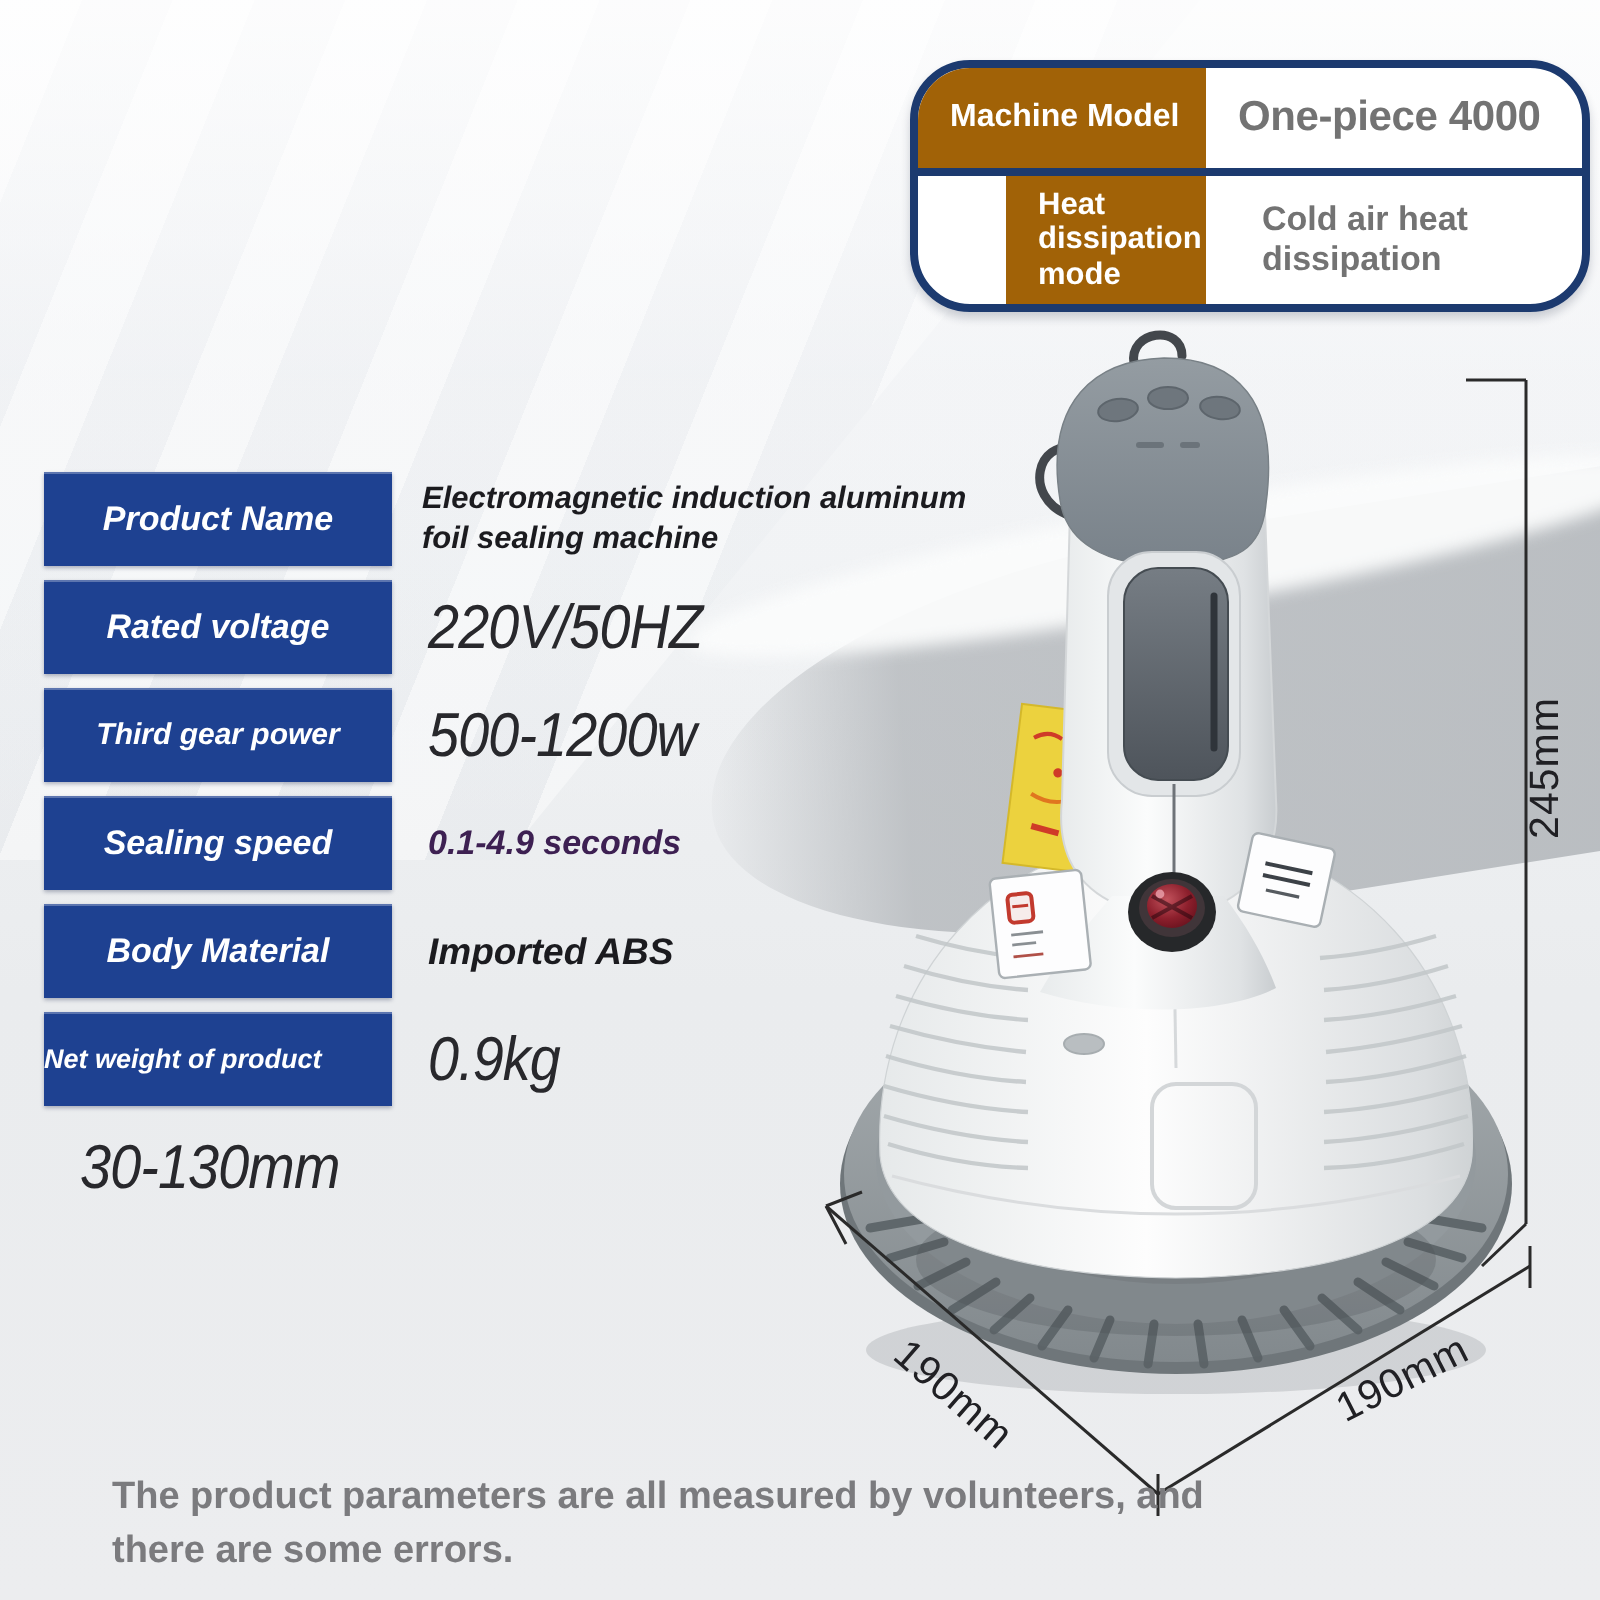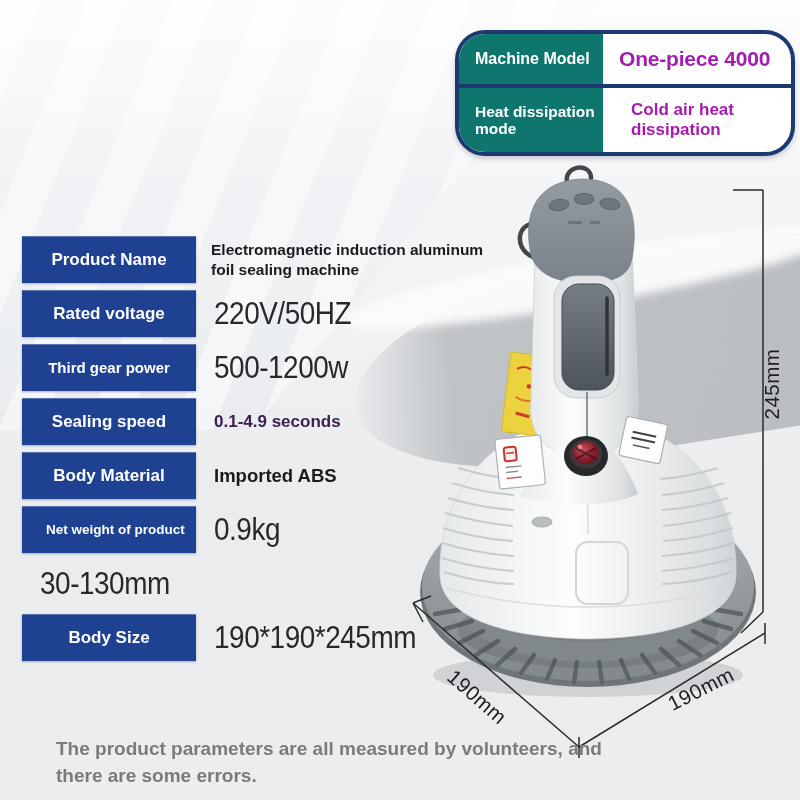--- a/index.html
+++ b/index.html
@@ -30,36 +30,36 @@
     transform:rotate(-10deg); border-radius:50%; filter:blur(4px);
   }
   
   .spec-table {
     position:absolute; left:455px; top:30px; width:340px; height:126px;
     box-sizing:border-box; border:4px solid #1c3a6f; border-radius:30px; overflow:hidden;
     display:grid; grid-template-columns:144px 1fr; grid-template-rows:54px 1fr;
     background:#ffffff; box-shadow:0 3px 5px rgba(25,35,60,.2); z-index:3;
   }
   .tcell { display:flex; align-items:center; padding:0 8px 0 16px; box-sizing:border-box; }
-  .tlabel { background:#0f766e; color:#ffffff; font-weight:700; font-size:16px; line-height:1.12; }
-  .tvalue { color:#a21caf; font-weight:700; }
+  .tlabel { background:#a16207; color:#ffffff; font-weight:700; font-size:16px; line-height:1.12; }
+  .tvalue { color:#737373; font-weight:700; }
   .tv-big { font-size:21px; letter-spacing:-.2px; }
-  .tl-small { font-size:15.5px; }
+  .tl-small { font-size:15.5px;margin-left:44px; }
   .tv-small { font-size:17px; line-height:1.15;padding-left:28px; }
   .row1 { border-bottom:4px solid #1c3a6f; }
   
-  .specs { position:absolute; left:22px; top:236px; z-index:3; }
+  .specs { position:absolute; left:22px; top:236px; z-index:3;font-style:italic; }
   .spec-row { display:flex; align-items:center; height:47px; margin-bottom:7px; }
   .spec-label {
     width:174px; height:47px; background:#1e4191; color:#fff; font-weight:700; font-size:17px;
     display:flex; align-items:center; justify-content:center; text-align:center; box-sizing:border-box;
     box-shadow:inset 0 1px 0 rgba(255,255,255,.28), 0 1px 2px rgba(10,20,60,.3);
   }
   .lbl-sm { font-size:15px;text-align:right; }
-  .lbl-xs { font-size:13.5px; justify-content:flex-start; padding-left:24px; text-align:left; line-height:1.18; }
+  .lbl-xs { font-size:13.5px; justify-content:flex-start; padding-left:0; text-align:left; line-height:1.18; }
   .spec-value { margin-left:18px; color:#1b1b1f; }
   .v-name { font-weight:700; font-size:15.5px; line-height:1.25; width:280px;margin-left:15px; }
   .v-big { font-size:31px; font-weight:400; color:#28282c; letter-spacing:-.5px;
            transform:scaleX(.9); transform-origin:left center; white-space:nowrap; }
   .v-sec { font-weight:700; font-size:17px; color:#3d2052; }
   .v-abs { font-weight:700; font-size:18.5px; }
   
   .product { position:absolute; left:370px; top:160px; width:430px; height:620px; z-index:2; }
   .dim-text { font-family:"Liberation Sans", sans-serif; font-size:20.5px; fill:#202024; letter-spacing:.5px; }
   
@@ -105,24 +105,20 @@
     <div class="spec-row">
       <div class="spec-label">Body Material</div>
       <div class="spec-value v-abs">Imported ABS</div>
     </div>
     <div class="spec-row">
       <div class="spec-label lbl-xs">Net weight of product</div>
       <div class="spec-value v-big">0.9kg</div>
     </div>
     <div class="spec-row">
       <div class="spec-value v-big">30-130mm</div>
-    </div>
-    <div class="spec-row">
-      <div class="spec-label">Body Size</div>
-      <div class="spec-value v-big">190*190*245mm</div>
     </div>
   </div>
 
   <svg class="product" viewBox="0 0 430 620">
     <defs>
       <linearGradient id="gradBody" x1="0" y1="0" x2="1" y2="0">
         <stop offset="0" stop-color="#e8ebec"></stop>
           <stop offset="0.4" stop-color="#fbfcfc"></stop>
         <stop offset="0.85" stop-color="#dfe2e4"></stop>
           <stop offset="1" stop-color="#c9cdd0"></stop>

